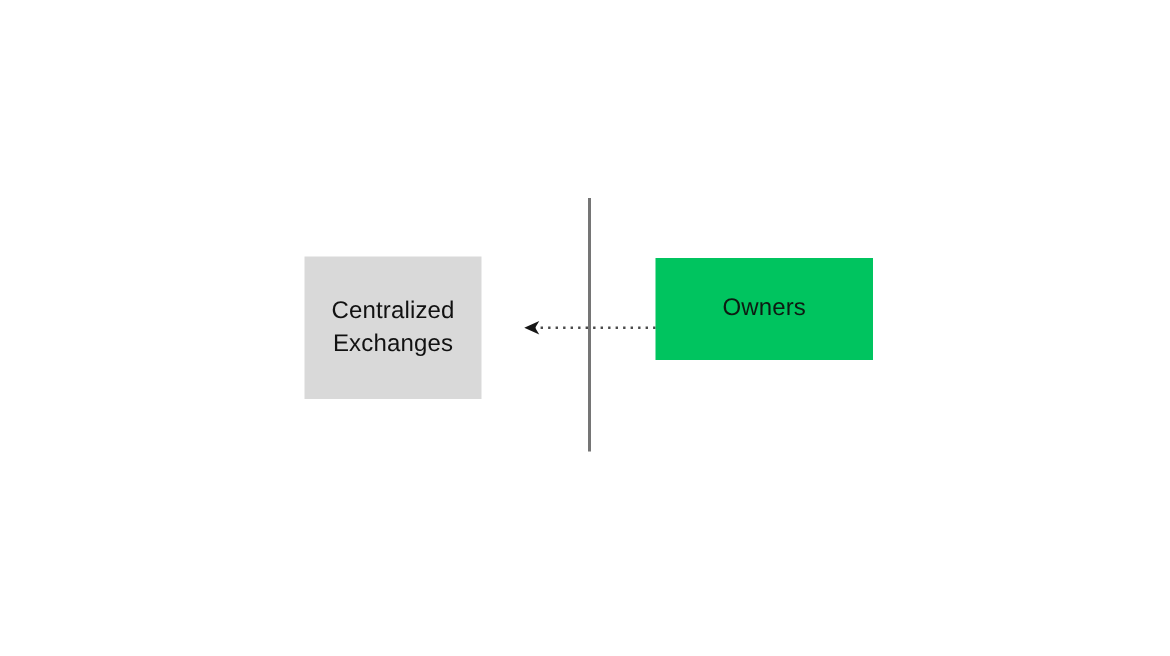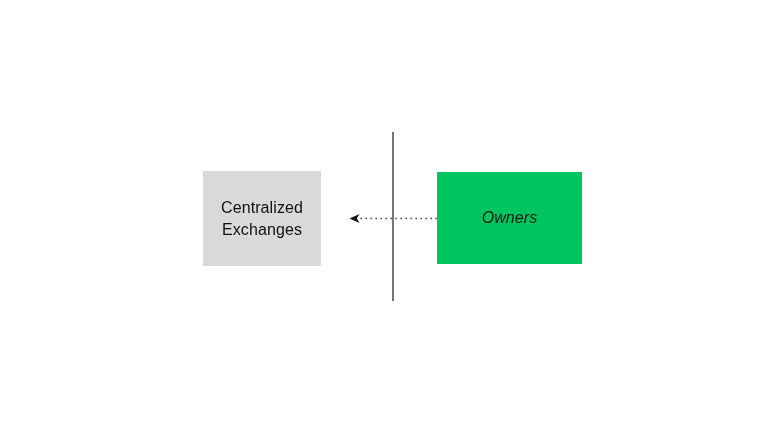--- a/index.html
+++ b/index.html
@@ -31,22 +31,21 @@
   .node-left {
     left: 203px;
     top: 171px;
     width: 118px;
     height: 95px;
   }
   .node-right {
     left: 437px;
     top: 172px;
     width: 145px;
-    height: 92px;
-    font-style: italic;
+    height: 68px;
   }
   .divider {
     position: absolute;
     left: 392px;
     top: 132px;
     width: 2px;
     height: 169px;
   }
   .arrow-svg {
     position: absolute;

